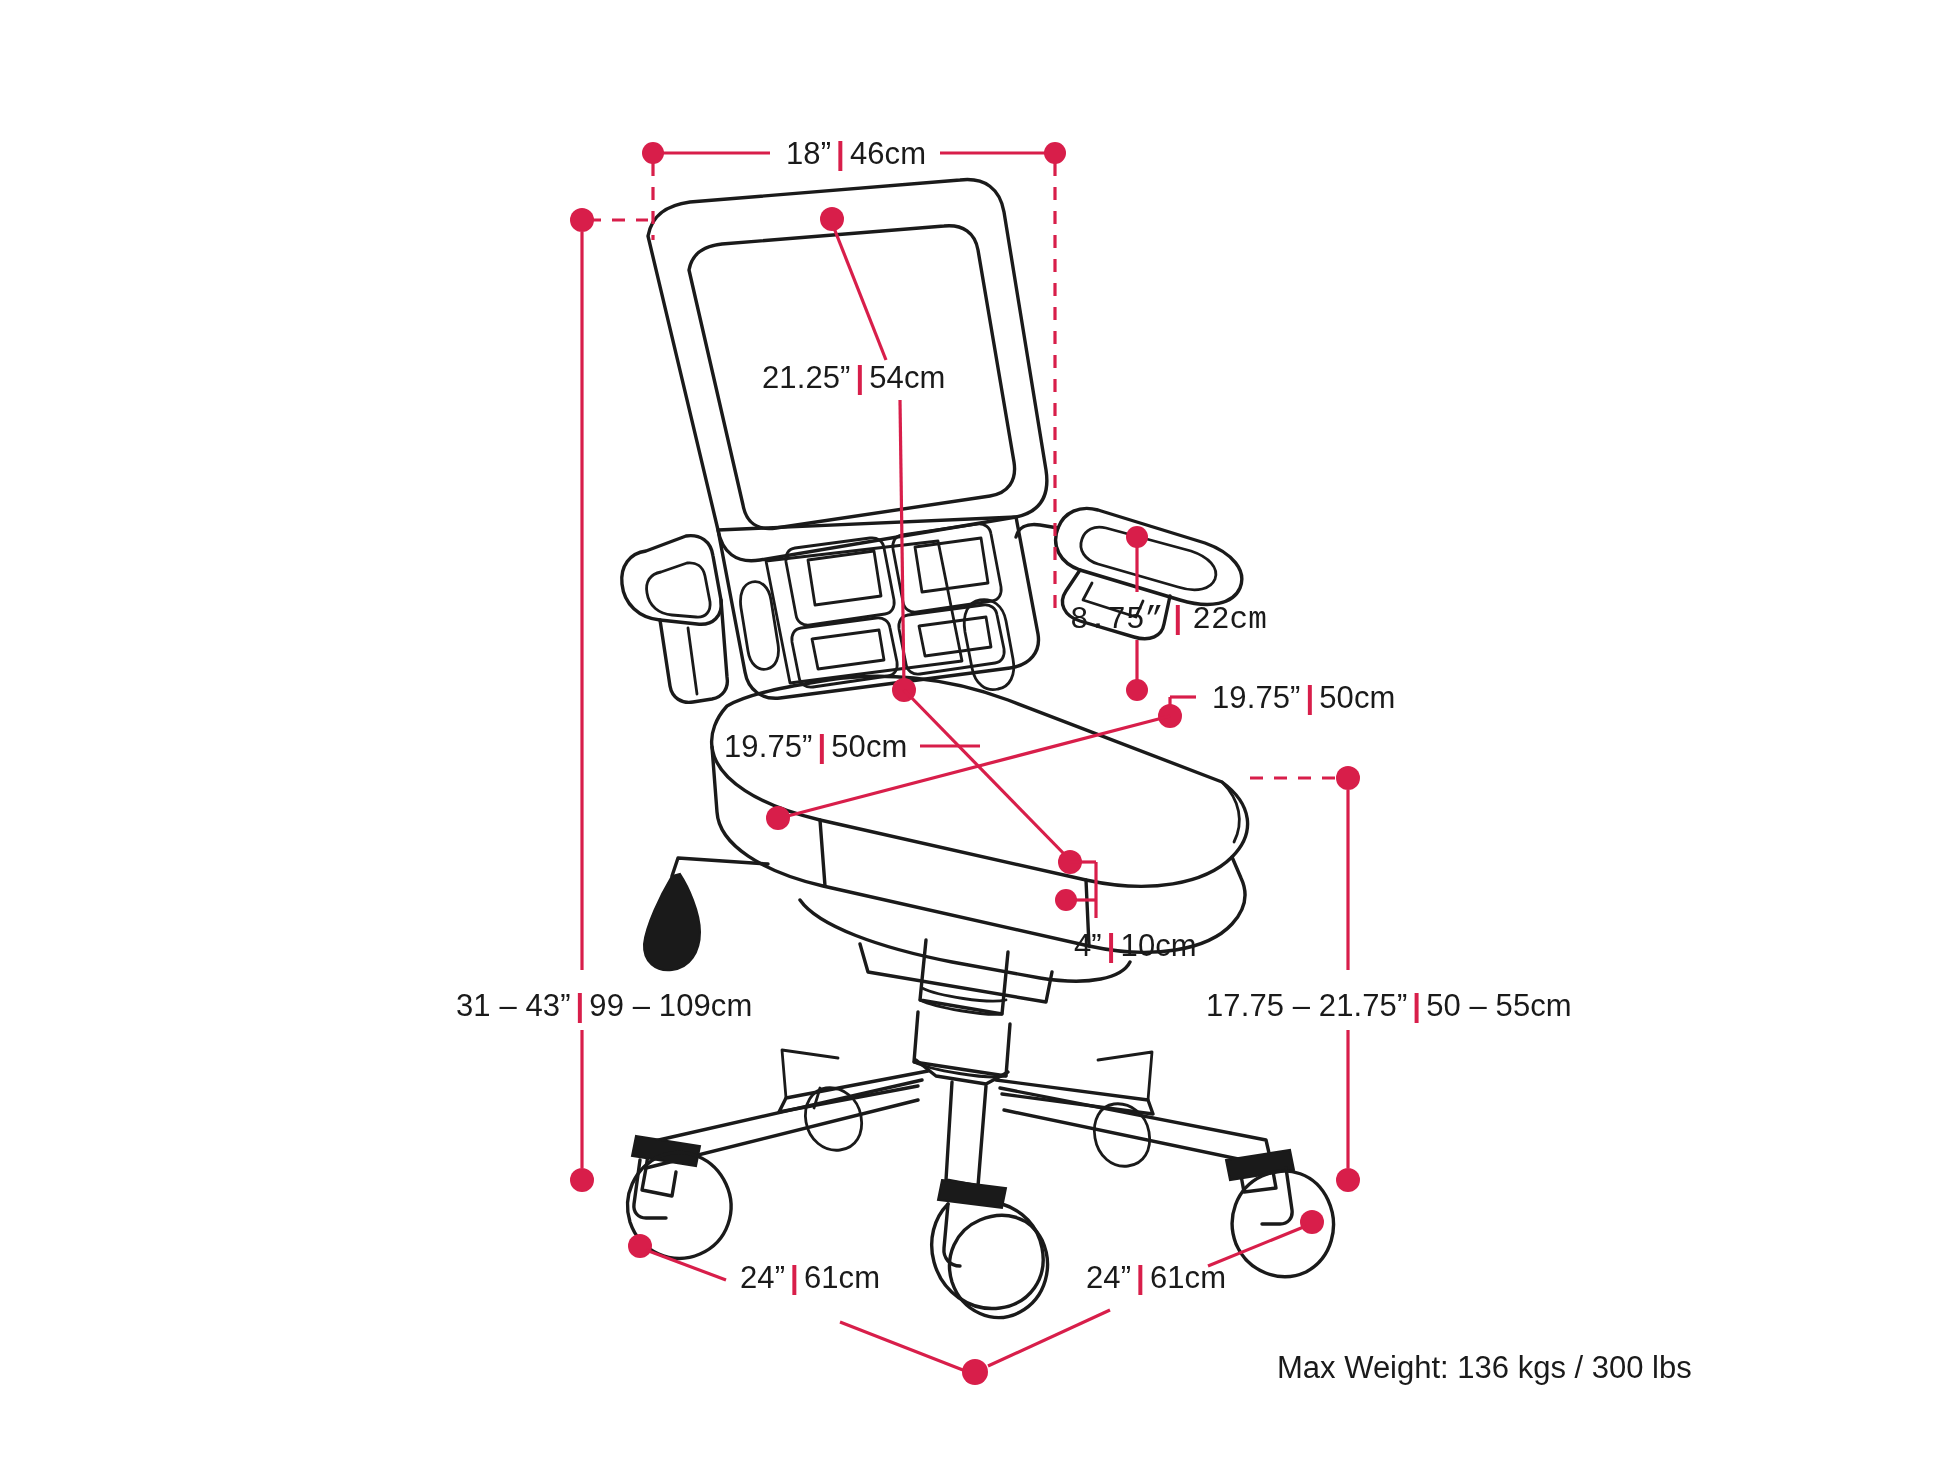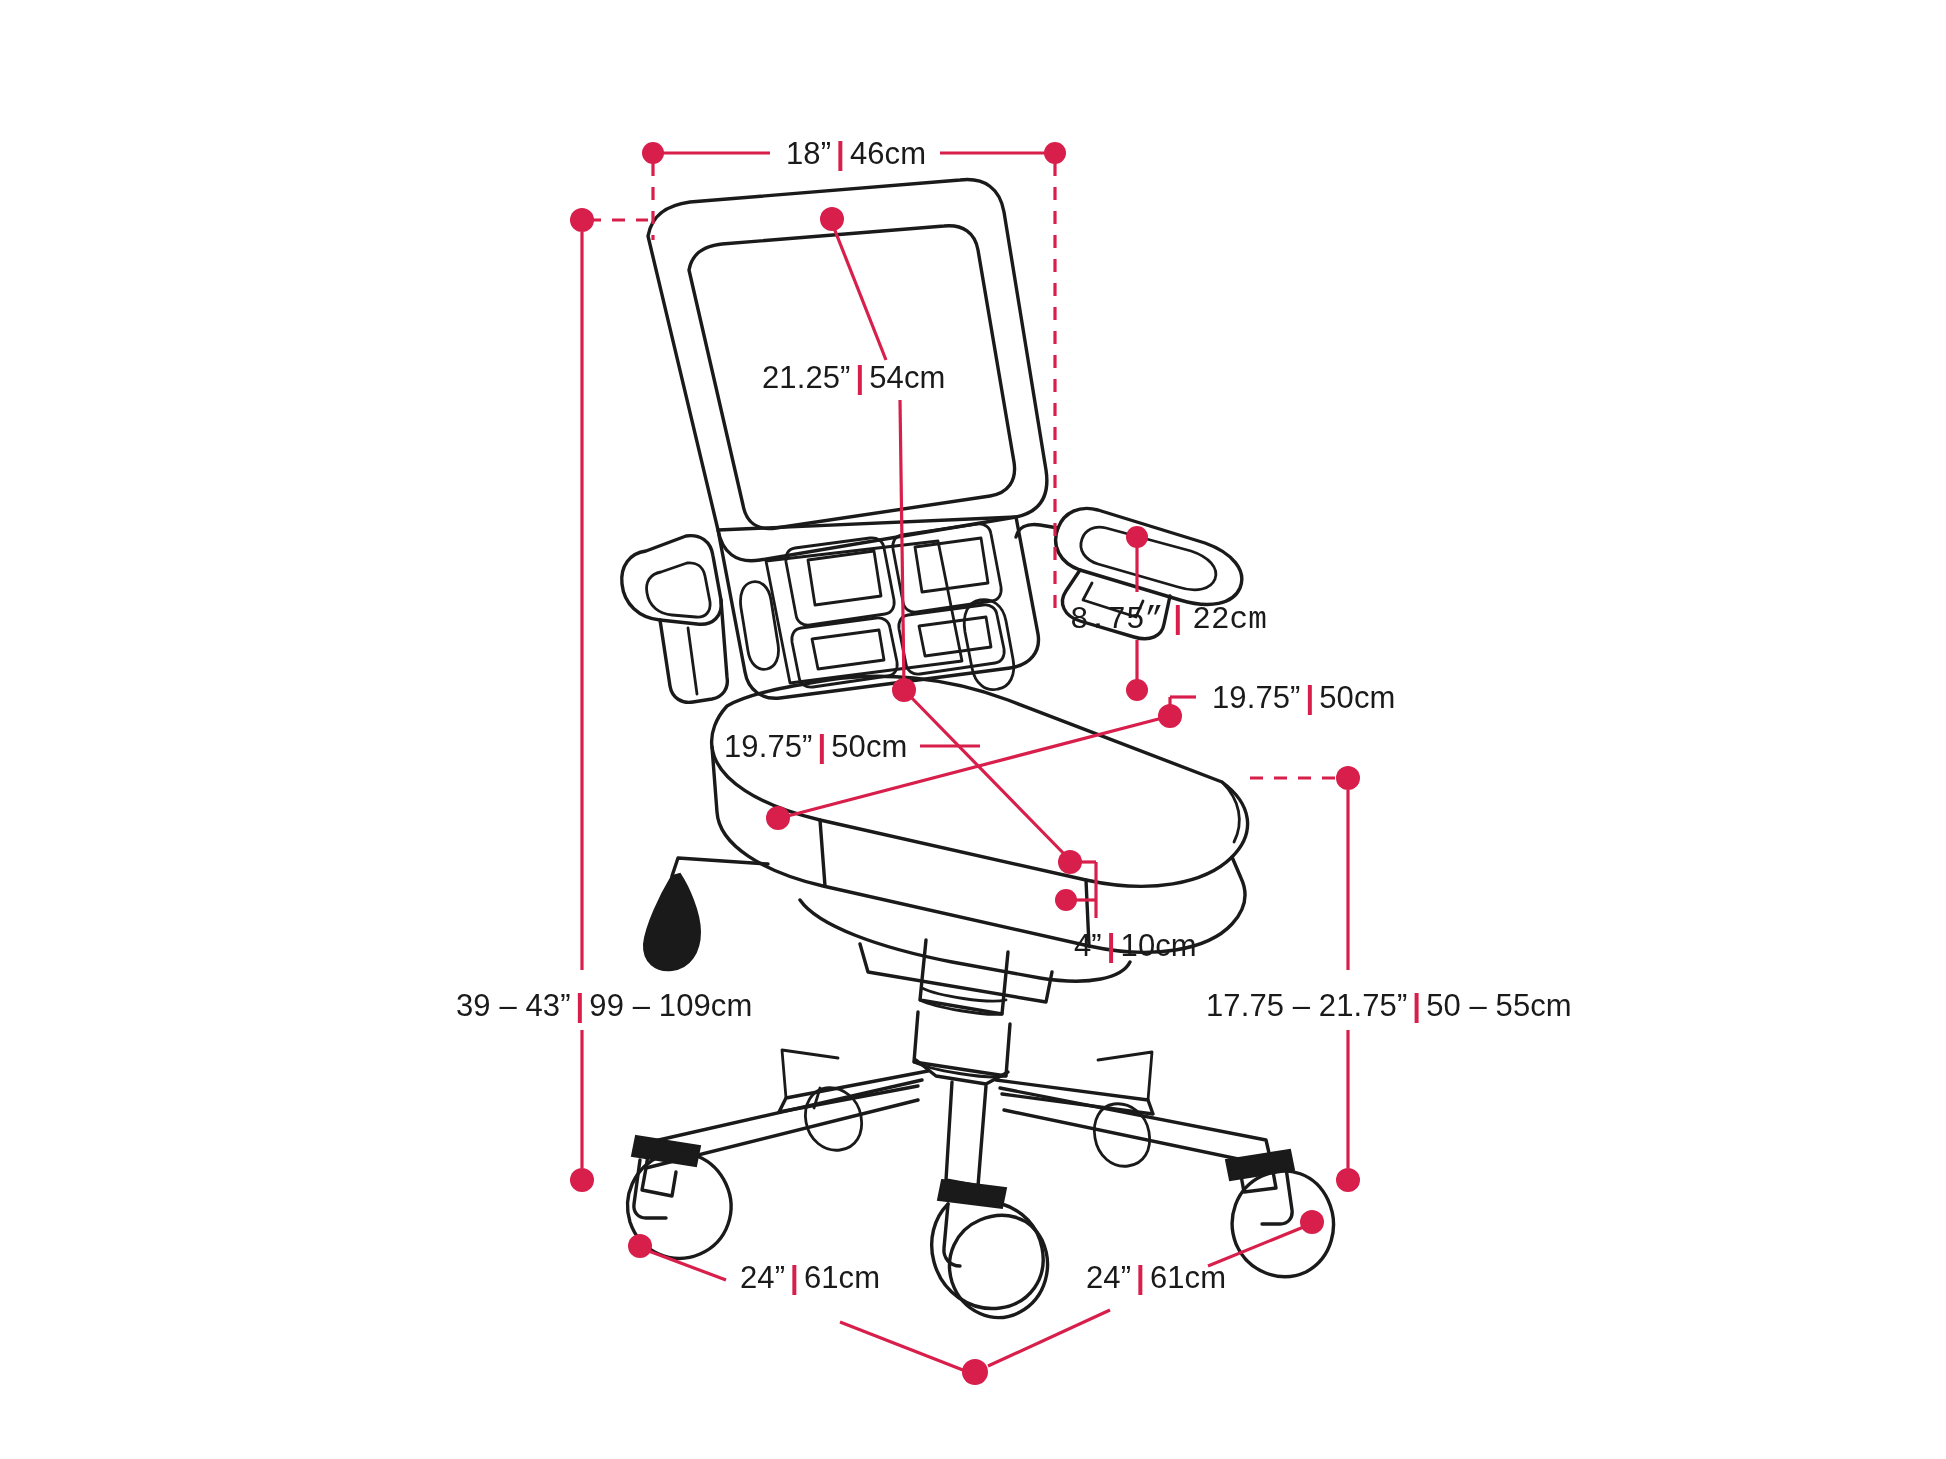--- a/index.html
+++ b/index.html
@@ -348,29 +348,30 @@
 
   <div class="dim-label" style="left:724px; top:731px;">
     <span>19.75”</span><span class="sep">|</span><span>50cm</span>
   </div>
 
   <div class="dim-label" style="left:1074px; top:930px;">
     <span>4”</span><span class="sep">|</span><span>10cm</span>
   </div>
 
   <div class="dim-label" style="left:456px; top:990px;">
-    <span>39 – 43”</span><span class="sep">|</span><span>99 – 109cm</span>
+    <span>31 – 43”</span><span class="sep">|</span><span>99 – 109cm</span>
   </div>
 
   <div class="dim-label" style="left:1206px; top:990px;">
     <span>17.75 – 21.75”</span><span class="sep">|</span><span>50 – 55cm</span>
   </div>
 
   <div class="dim-label" style="left:740px; top:1262px;">
     <span>24”</span><span class="sep">|</span><span>61cm</span>
   </div>
 
   <div class="dim-label" style="left:1086px; top:1262px;">
     <span>24”</span><span class="sep">|</span><span>61cm</span>
   </div>
 
+  <div id="max-weight-label" style="left:1277px; top:1352px;">Max Weight: 136 kgs / 300 lbs</div>
 
 </div>
 
 </body></html>

